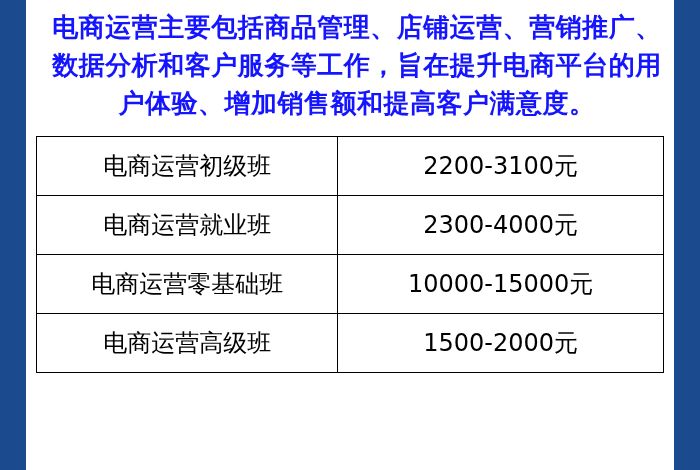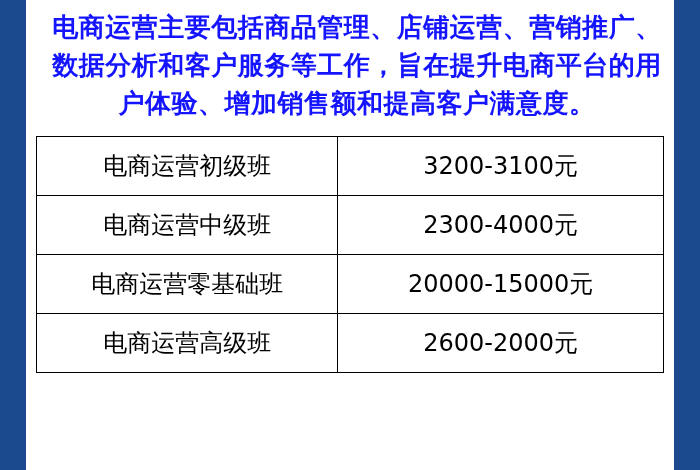--- a/index.html
+++ b/index.html
@@ -87,32 +87,32 @@
 
   <div class="content">
 
     <div class="headline">电商运营主要包括商品管理、店铺运营、营销推广、数据分析和客户服务等工作，旨在提升电商平台的用户体验、增加销售额和提高客户满意度。</div>
 
     <div class="table-wrap">
       <table class="price-table">
         <tbody>
           <tr>
             <td class="course-name">电商运营初级班</td>
-            <td class="course-price">3200-3100元</td>
+            <td class="course-price">2200-3100元</td>
           </tr>
           <tr>
-            <td class="course-name">电商运营中级班</td>
+            <td class="course-name">电商运营就业班</td>
             <td class="course-price">2300-4000元</td>
           </tr>
           <tr>
             <td class="course-name">电商运营零基础班</td>
-            <td class="course-price">20000-15000元</td>
+            <td class="course-price">10000-15000元</td>
           </tr>
           <tr>
             <td class="course-name">电商运营高级班</td>
-            <td class="course-price">2600-2000元</td>
+            <td class="course-price">1500-2000元</td>
           </tr>
         </tbody>
       </table>
     </div>
 
   </div>
 </div>
 
 </body></html>

